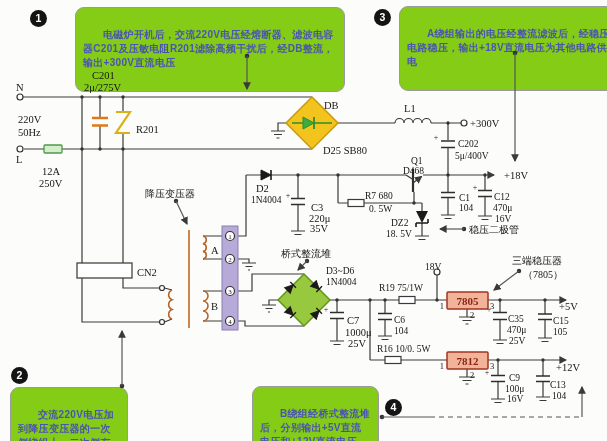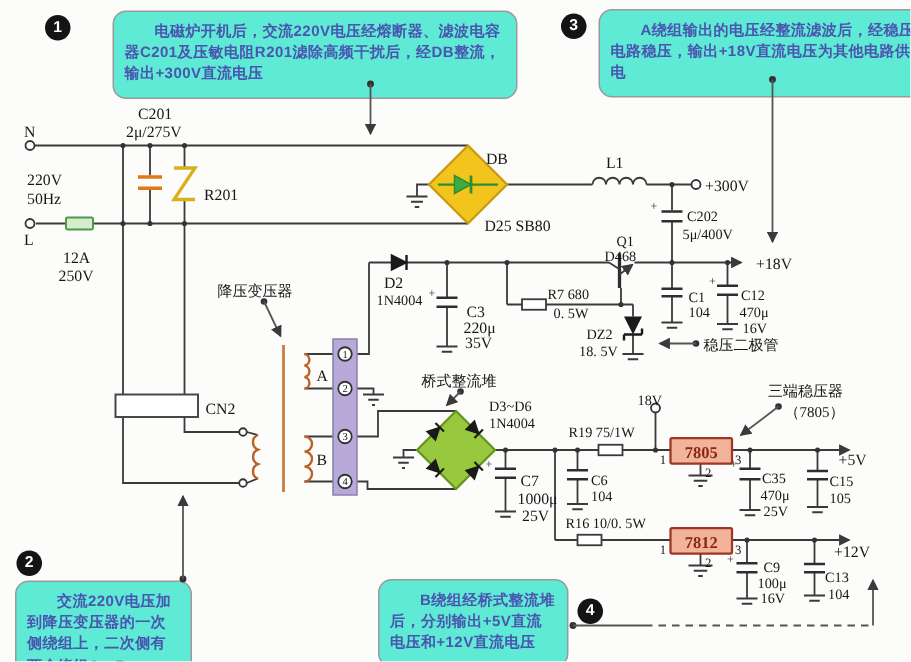--- a/index.html
+++ b/index.html
@@ -1,19 +1,19 @@
 <!DOCTYPE html>
 <html><head>
 <meta charset="utf-8">
 <style>
   html,body{margin:0;padding:0;background:#ffffff;}
   #stage{position:relative;width:607px;height:441px;background:#fcfcfa;overflow:hidden;
          font-family:"Liberation Sans","DejaVu Sans",sans-serif;}
-  .callout{position:absolute;box-sizing:border-box;background:#5eead4;border:1.6px solid #9a9a9a;
-           border-radius:9px;padding:7px 7px;color:#4a55b0;font-size:10px;font-weight:600;
+  .callout{position:absolute;box-sizing:border-box;background:#84cc16;border:1.6px solid #9a9a9a;
+           border-radius:9px;padding:20px 7px;color:#4a55b0;font-size:10px;font-weight:600;
            line-height:1.42;text-indent:2em;letter-spacing:.3px;}
   .badge{position:absolute;width:17px;height:17px;border-radius:50%;background:#141414;color:#fff;
          font-size:10.5px;font-weight:bold;text-align:center;line-height:17px;}
   svg{position:absolute;left:0;top:0;pointer-events:none;}
   svg text{font-family:"Liberation Serif","DejaVu Serif",serif;fill:#161616;}
   .t10{font-size:10.5px}.t9{font-size:9.5px}.t85{font-size:8.5px}.t7{font-size:7px}.tp{font-size:8px;fill:#222}
   .cn{font-size:10px}
   .w{stroke:#3a3a3a;stroke-width:1.2;fill:none}
   .plate{stroke:#2e2e2e;stroke-width:1.7;fill:none}
   .gnd{stroke:#3a3a3a;stroke-width:1.2;fill:none}

